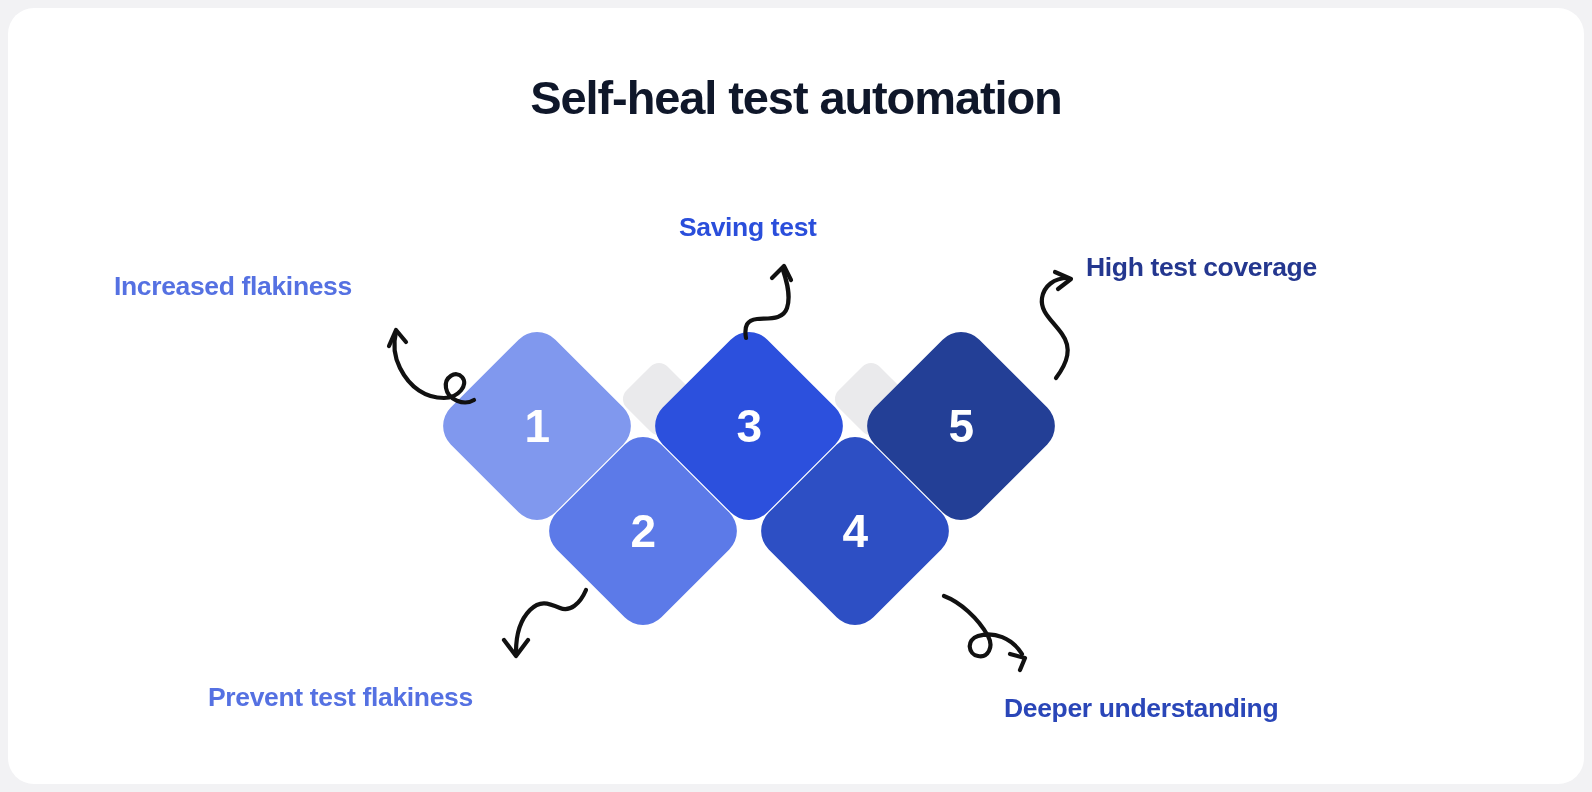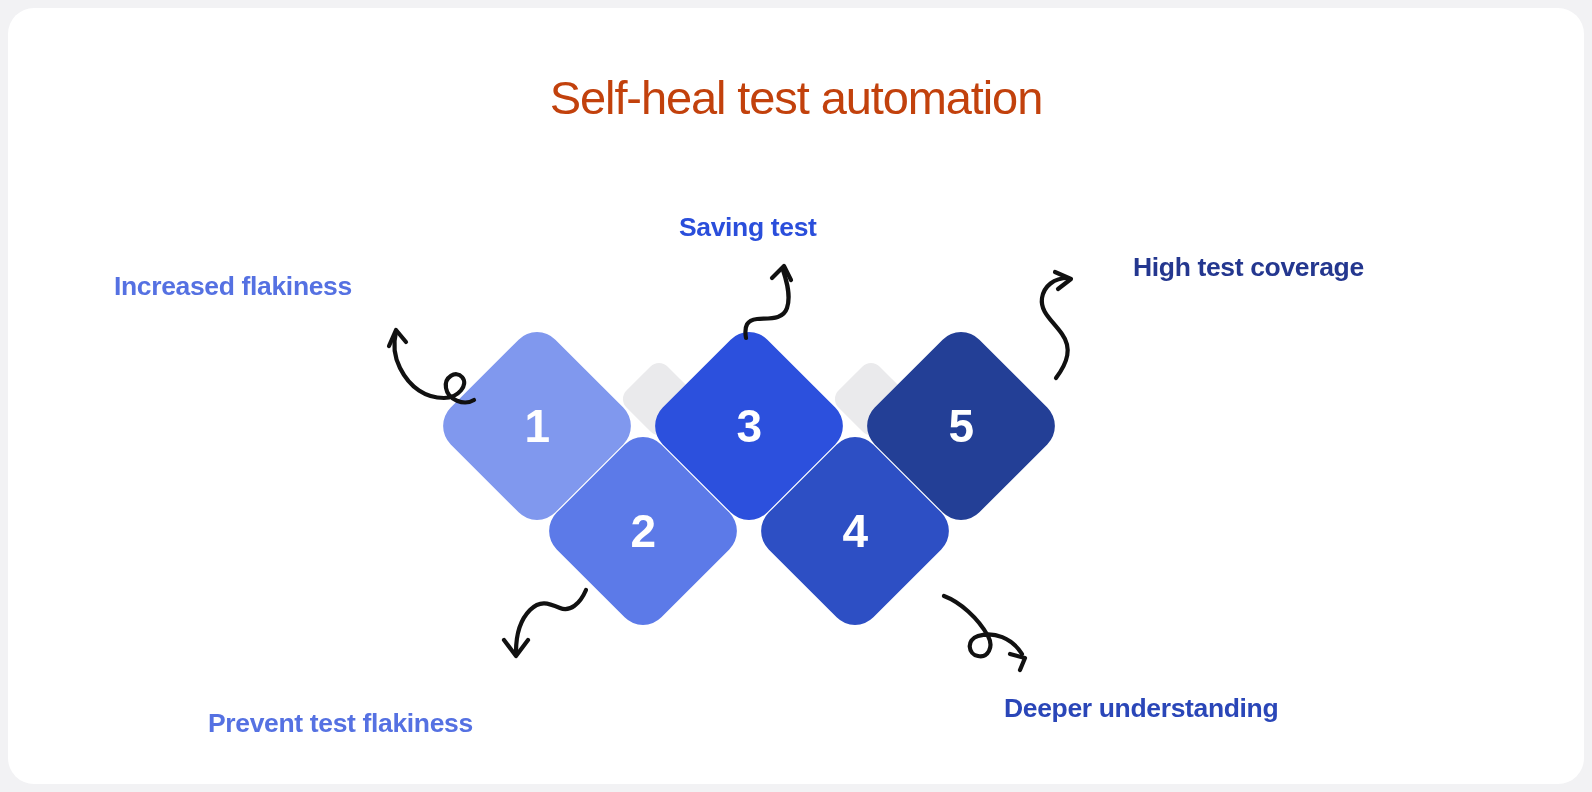--- a/index.html
+++ b/index.html
@@ -13,23 +13,23 @@
     position:absolute;left:8px;top:8px;
     width:1576px;height:776px;
     background:#ffffff;
     border-radius:26px;
     overflow:hidden;
   }
   #title{
     position:absolute;left:0;top:62px;width:1576px;
     text-align:center;
     font-size:47px;
-    font-weight:normal;
+    font-weight:bold;
     letter-spacing:-1.1px;
-    color:#c2410c;
+    color:#0f172a;
   }
 
   
   .dia{
     position:absolute;
     width:148px;height:148px;
     border-radius:26px;
     transform:rotate(45deg);
   }
   .dia .num{
@@ -93,23 +93,23 @@
     <span class="num">4</span>
   </div>
   <div class="dia" style="left:879px;top:344px;background:#233f96;">
     <span class="num">5</span>
   </div>
 
   <div class="lbl" style="left:106px;top:263px;color:#5571e2;">Increased flakiness</div>
 
   <div class="lbl" style="left:671px;top:204px;color:#2a4edb;">Saving test</div>
 
-  <div class="lbl" style="left:1078px;top:244px;color:#24378f;margin-left:47px;">High test coverage</div>
+  <div class="lbl" style="left:1078px;top:244px;color:#24378f;">High test coverage</div>
 
-  <div class="lbl" style="left:200px;top:674px;color:#5571e2;margin-top:26px;">Prevent test flakiness</div>
+  <div class="lbl" style="left:200px;top:674px;color:#5571e2;">Prevent test flakiness</div>
 
   <div class="lbl" style="left:996px;top:674px;color:#2a46b8;margin-top:11px;">Deeper understanding</div>
 
   <div class="arrow" style="left:378px;top:312px;">
     <svg width="100" height="84" viewBox="0 0 100 84">
       <path d="M88 80 C 78 86, 62 80, 60 68 C 58 57, 70 50, 76 57
                C 83 65, 72 78, 58 78 C 40 78, 24 68, 14 48
                C 8 36, 7 24, 10 12"></path>
       <path d="M3 26 L 10 10 L 20 22"></path>
     </svg>

